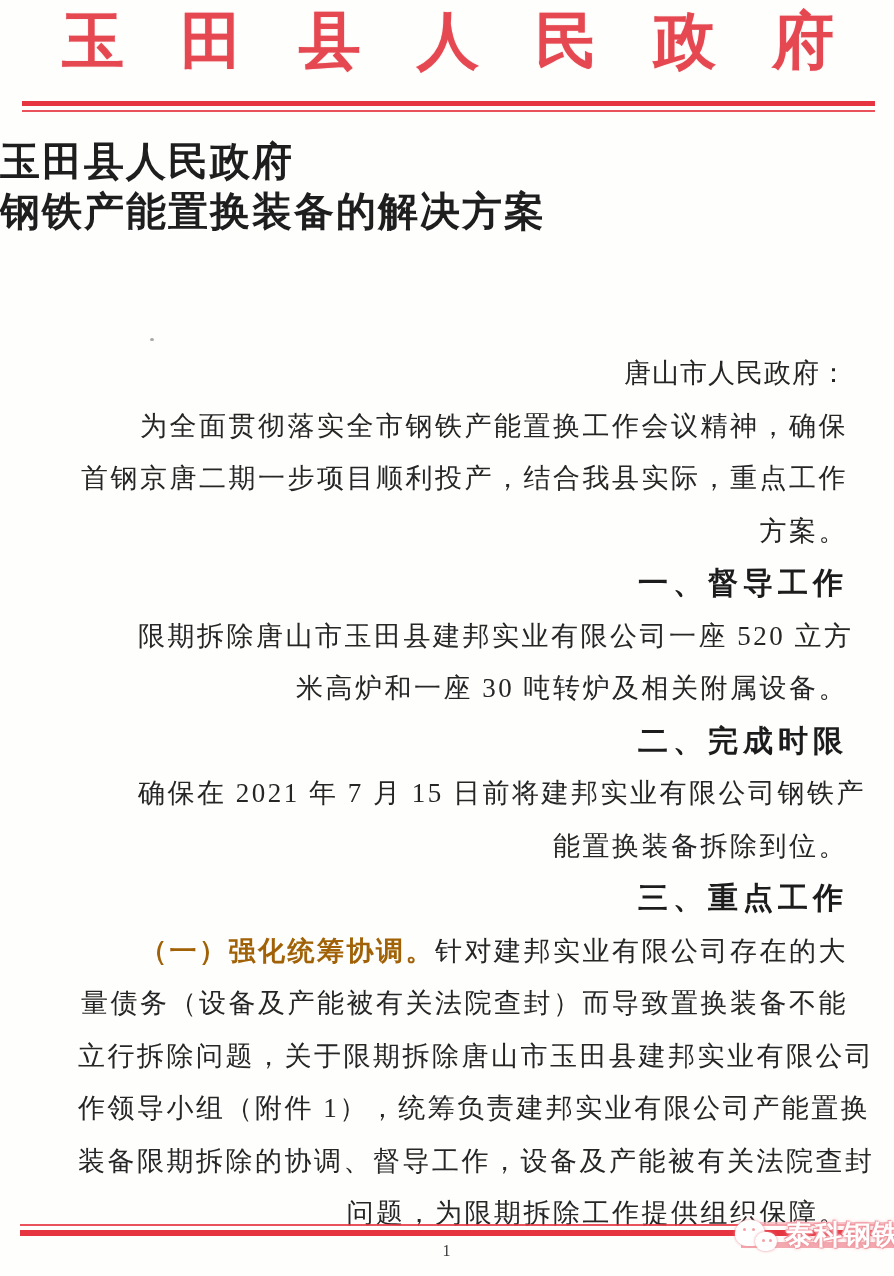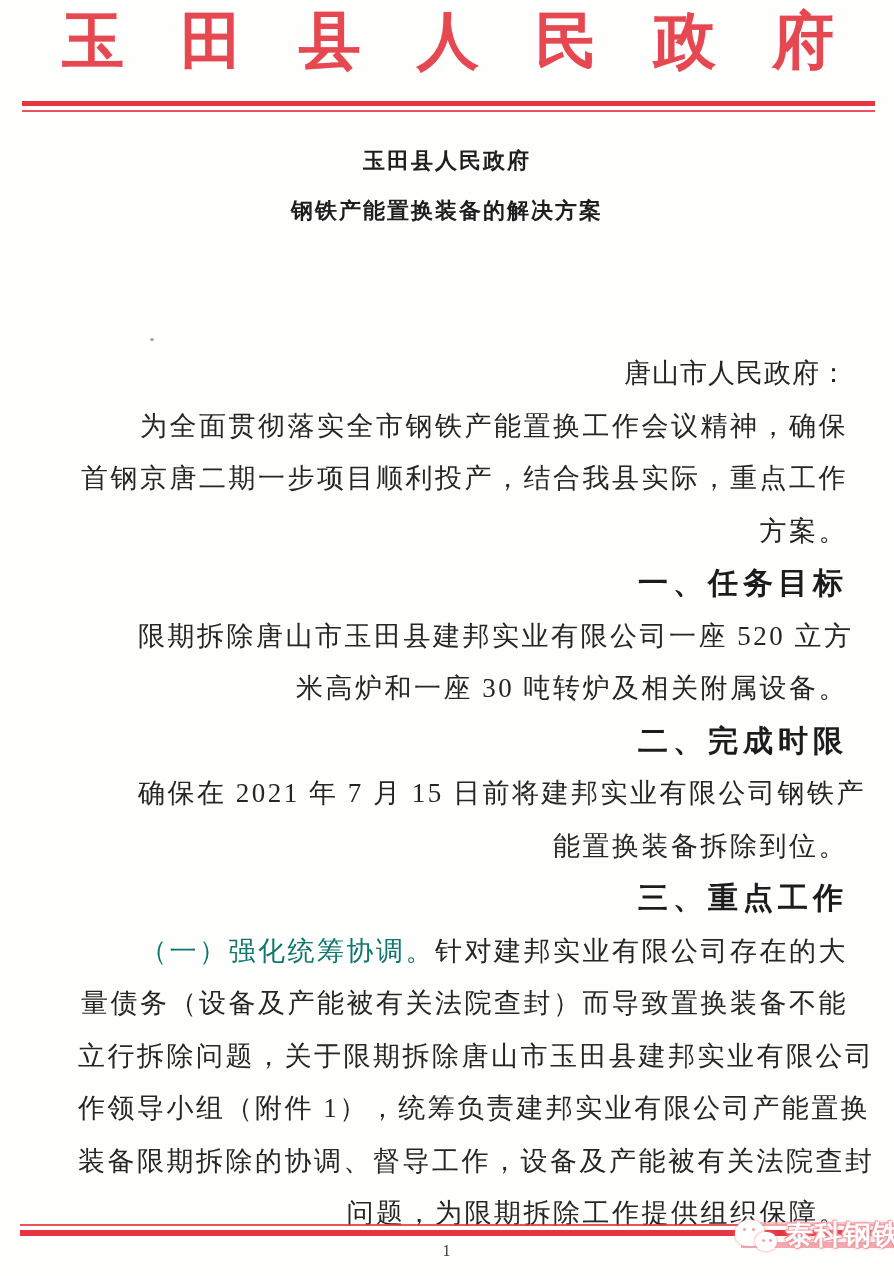--- a/index.html
+++ b/index.html
@@ -21,23 +21,22 @@
     white-space:nowrap;
   }
   .rule{position:absolute;background:#e63540;}
   .rule-top-thick{left:22px;top:101px;width:853px;height:5px;}
   .rule-top-thin{left:22px;top:110px;width:853px;height:2px;opacity:.85;}
   .rule-bottom-thin{left:20px;top:1224px;width:858px;height:2px;opacity:.85;}
   .rule-bottom-thick{left:20px;top:1230px;width:858px;height:6px;}
   
   .doc-title{
     position:absolute;left:0;top:136px;width:894px;
-    text-align:center;
     font-family:"Liberation Sans","DejaVu Sans",sans-serif;
-    font-weight:700;font-size:22px;line-height:50px;
+    font-weight:700;font-size:40px;line-height:50px;
     letter-spacing:2px;color:#1e1e1e;
   }
   .doc-title div{height:50px;}
   
   .speck{position:absolute;left:150px;top:338px;width:4px;height:3px;
     background:#8a8a8a;border-radius:50%;opacity:.75;}
   
   .doc-body{
     position:absolute;left:78px;top:347px;width:770px;
     font-size:27px;line-height:52.5px;letter-spacing:2.5px;
@@ -46,21 +45,21 @@
   .line{height:52.5px;text-align:right;}
   .line.salutation{letter-spacing:1px;}
   .line.indent{padding-left:60px;}
   .line.heading{
     padding-left:60px;
     font-family:"Liberation Sans","DejaVu Sans",sans-serif;
     font-weight:700;font-size:30px;letter-spacing:5px;color:#1c1c1c;
   }
   .bold-run-in{
     font-family:"Liberation Sans","DejaVu Sans",sans-serif;
-    font-weight:400;color:#0f766e;margin-top:48px;
+    font-weight:700;color:#a16207;margin-top:48px;
   }
   
   .page-number{
     position:absolute;left:0;top:1242px;width:894px;
     text-align:center;font-size:16px;color:#3a3a3a;letter-spacing:1px;
   }
   
   .watermark{position:absolute;left:733px;top:1210px;width:161px;height:54px;z-index:5;}
   .wm-stripe{position:absolute;left:8px;top:32px;width:153px;height:6px;
     background:#f2a0a7;opacity:.9;}
@@ -115,21 +114,21 @@
     <div>钢铁产能置换装备的解决方案</div>
   </div>
 
   <div class="speck"></div>
 
   <div class="doc-body" id="doc-body">
       <div class="line salutation">唐山市人民政府：</div>
       <div class="line indent">为全面贯彻落实全市钢铁产能置换工作会议精神，确保</div>
       <div class="line plain">首钢京唐二期一步项目顺利投产，结合我县实际，重点工作</div>
       <div class="line plain">方案。</div>
-      <div class="line heading">一、任务目标</div>
+      <div class="line heading">一、督导工作</div>
       <div class="line indent">限期拆除唐山市玉田县建邦实业有限公司一座 520 立方</div>
       <div class="line plain">米高炉和一座 30 吨转炉及相关附属设备。</div>
       <div class="line heading">二、完成时限</div>
       <div class="line indent">确保在 2021 年 7 月 15 日前将建邦实业有限公司钢铁产</div>
       <div class="line plain">能置换装备拆除到位。</div>
       <div class="line heading">三、重点工作</div>
       <div class="line indent"><span class="bold-run-in">（一）强化统筹协调。</span>针对建邦实业有限公司存在的大</div>
       <div class="line plain">量债务（设备及产能被有关法院查封）而导致置换装备不能</div>
       <div class="line plain">立行拆除问题，关于限期拆除唐山市玉田县建邦实业有限公司</div>
       <div class="line plain">作领导小组（附件 1），统筹负责建邦实业有限公司产能置换</div>

